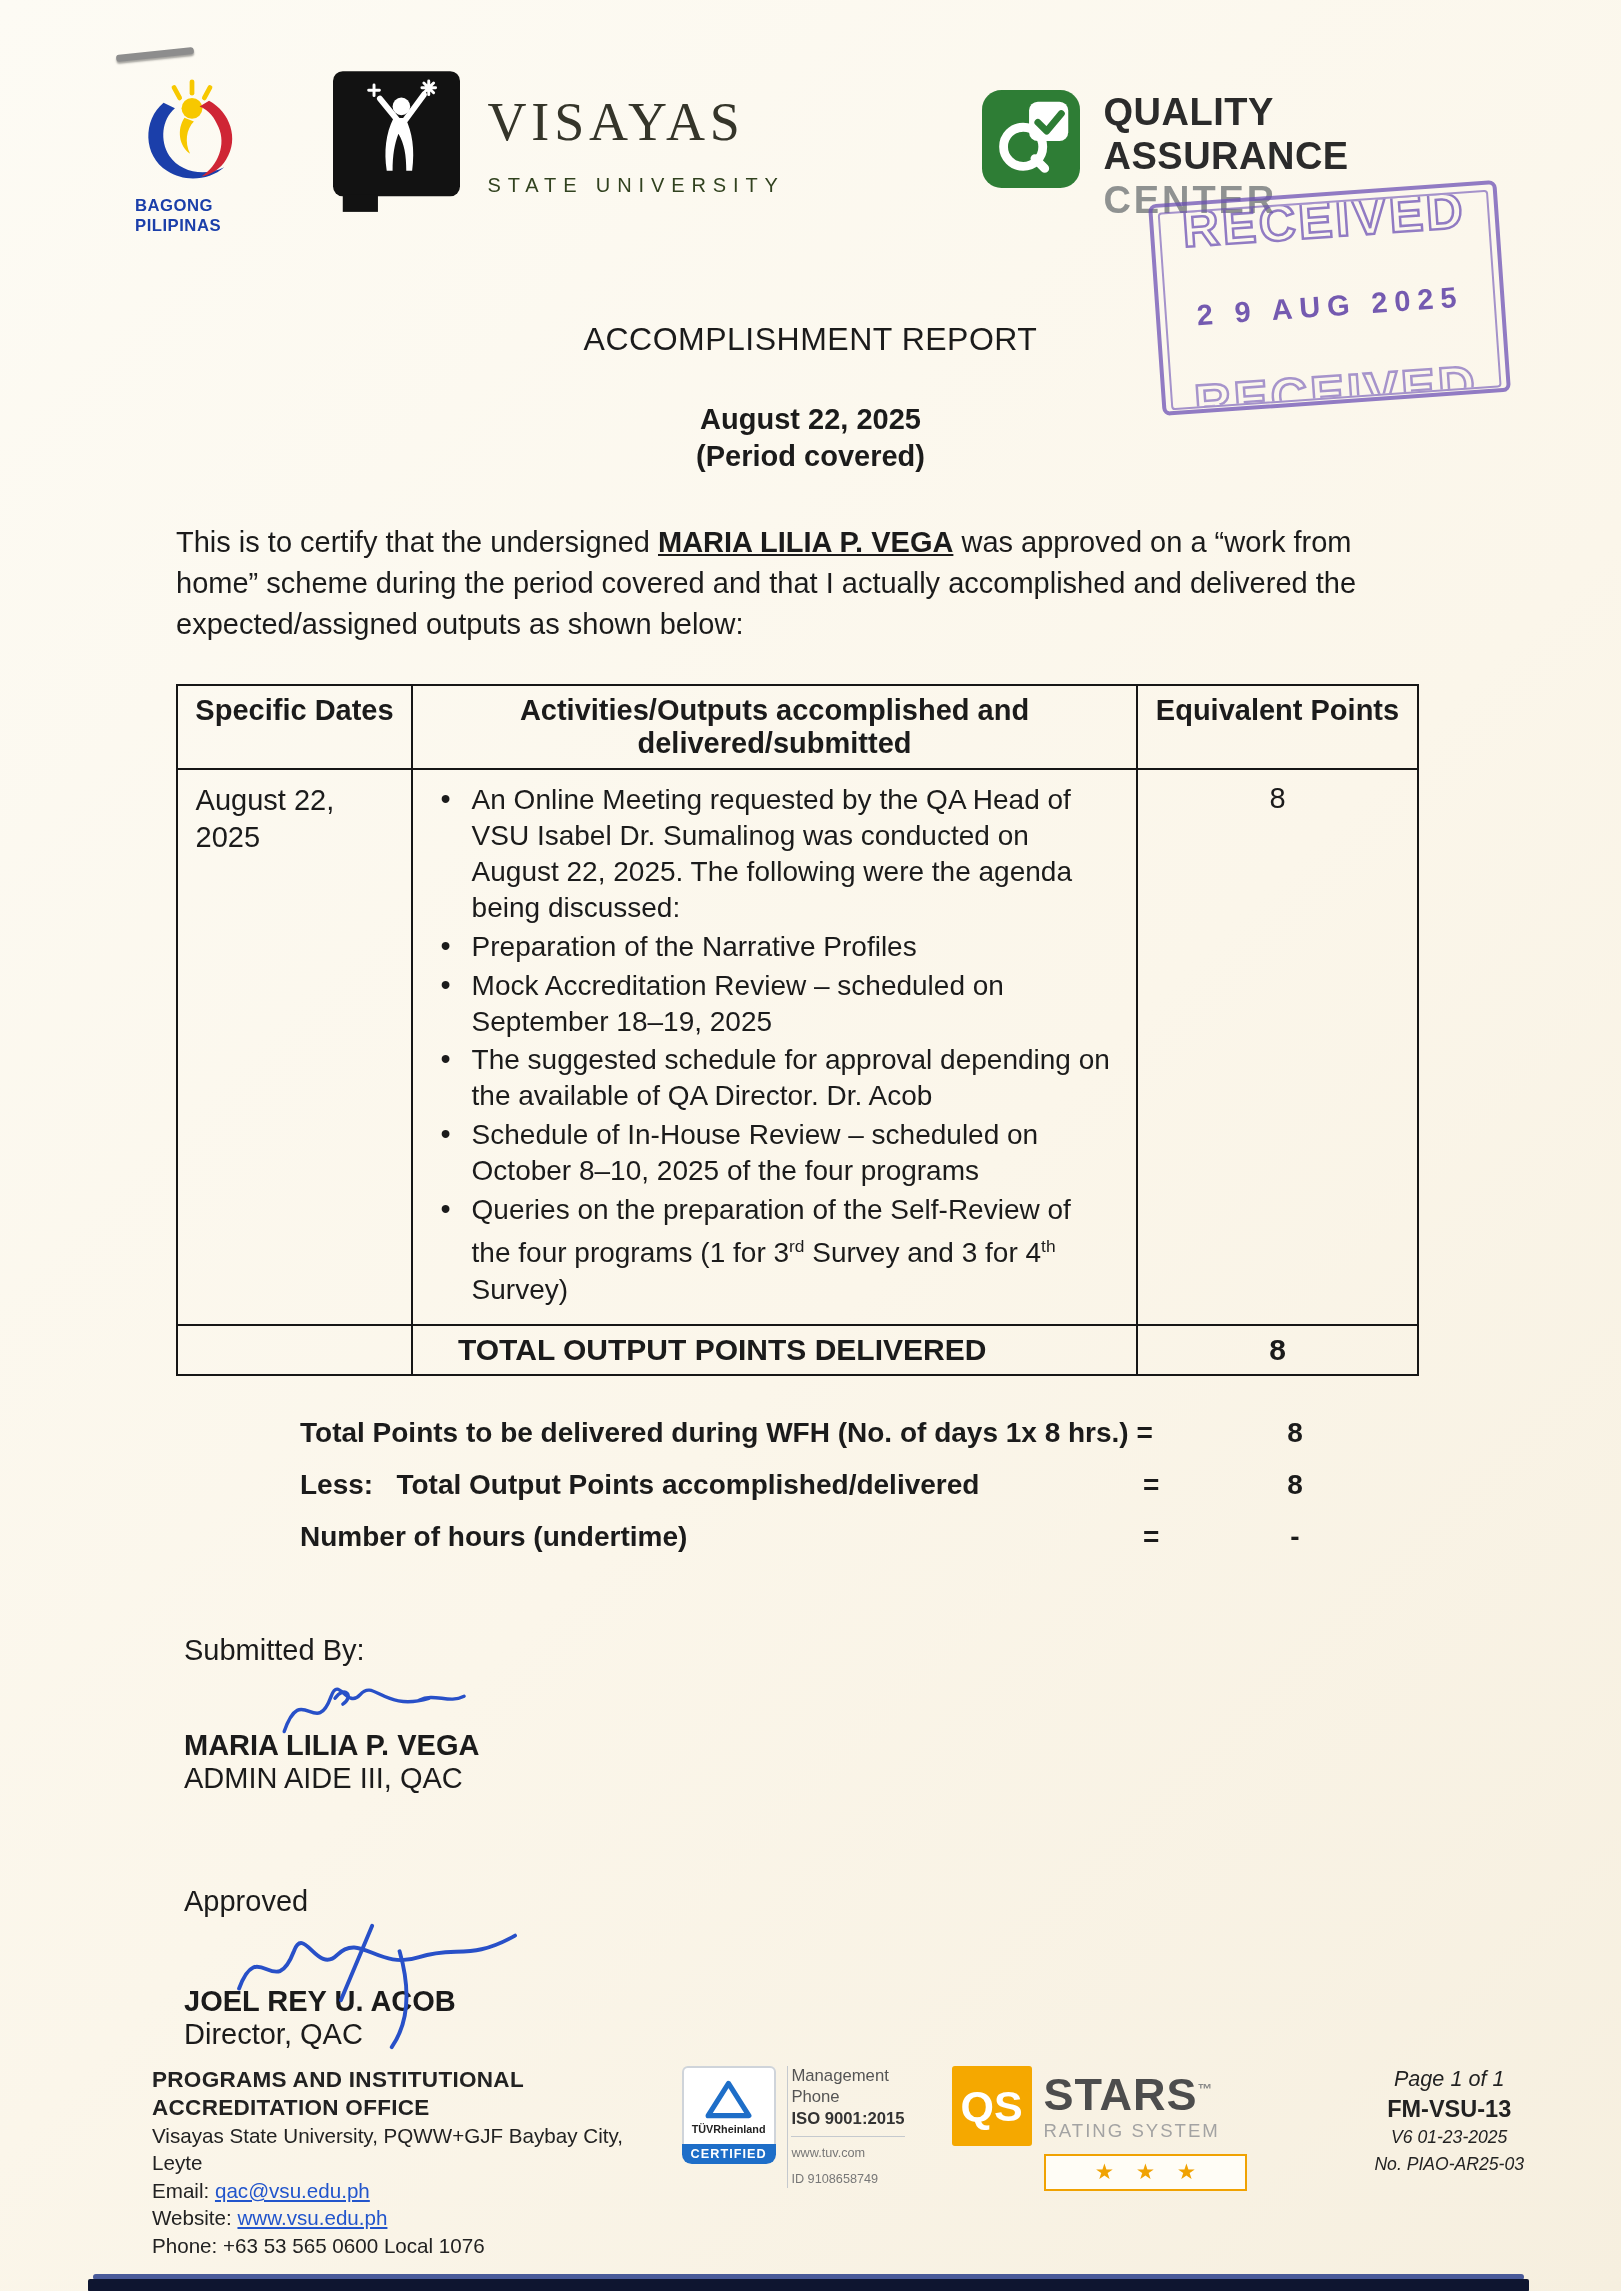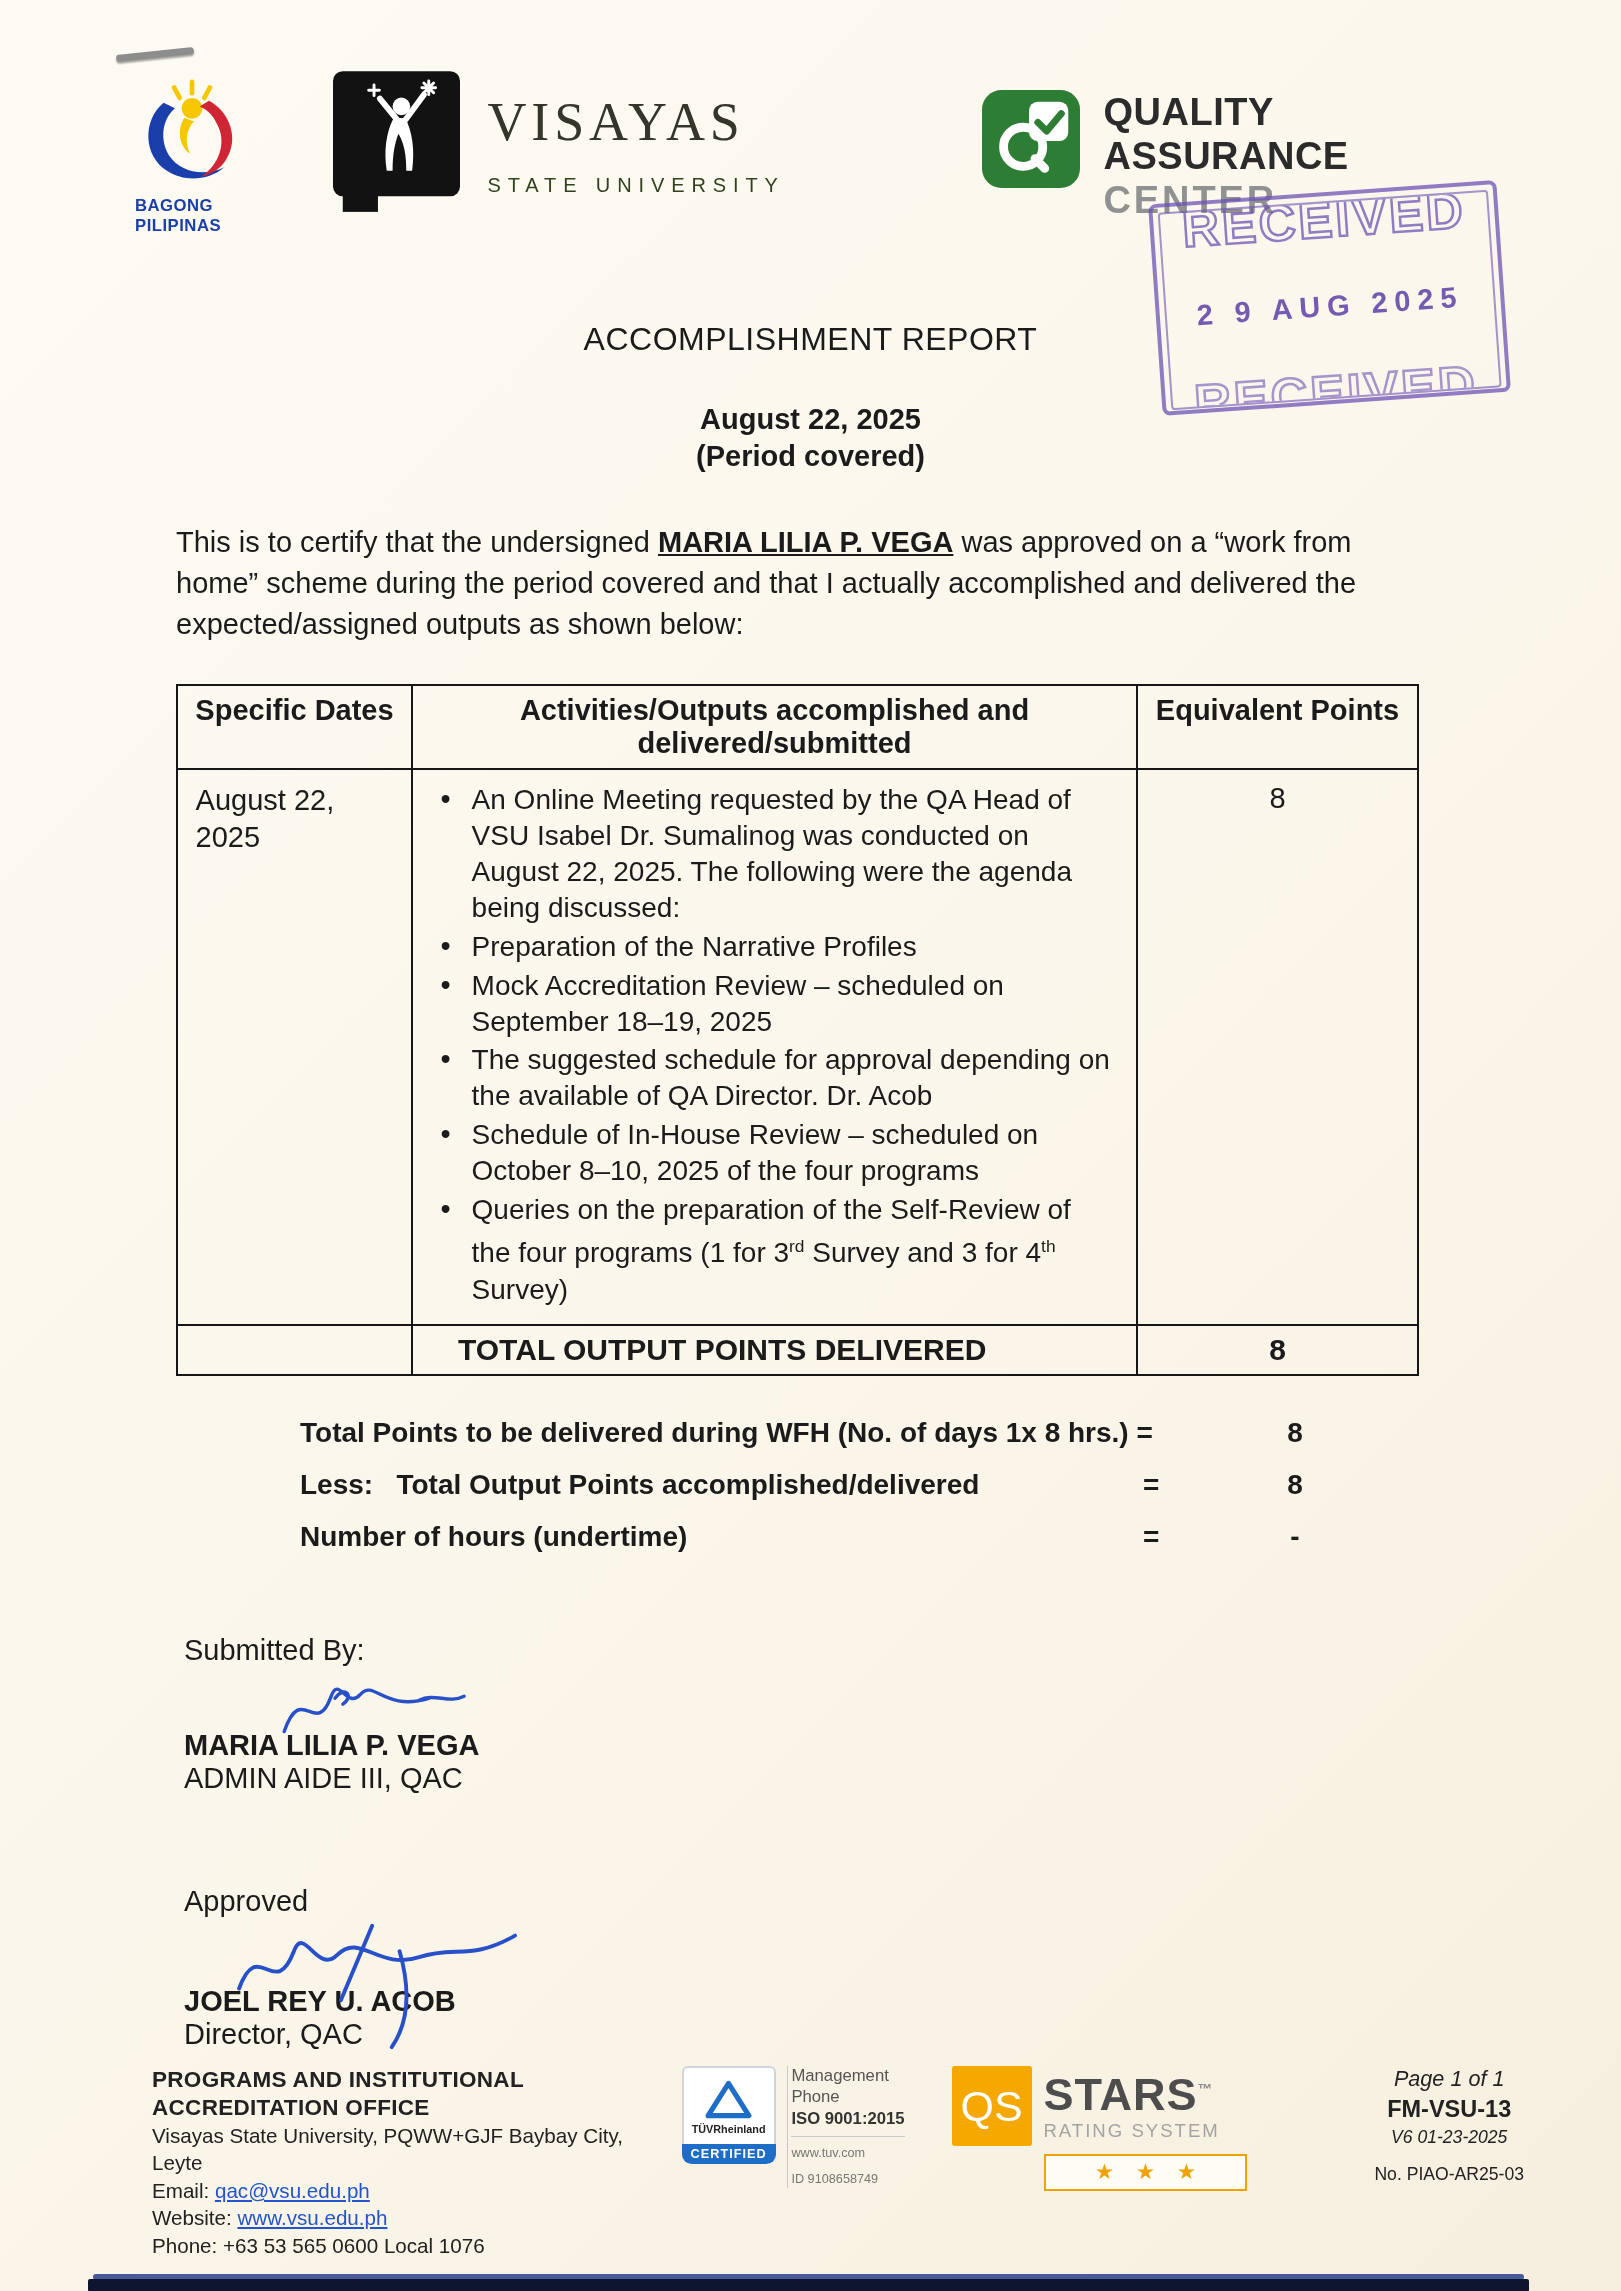--- a/index.html
+++ b/index.html
@@ -81,31 +81,31 @@
   .tuv{display:flex;margin-left:19.6px;}
   .tuv-box{width:94px;text-align:center;}
   .tuv-sq{width:90px;height:76px;background:#fff;border:2px solid #cfd4da;border-bottom:none;border-radius:5.9px 5.9px 0 0;display:flex;flex-direction:column;align-items:center;justify-content:center;}
   .tuv-brand{font-size:10.8px;font-weight:bold;color:#222;margin-top:2px;}
   .tuv-ribbon{width:94px;background:#1e6ec8;color:#fff;font-size:12.7px;font-weight:bold;letter-spacing:1px;padding:2.9px 0;border-radius:0 0 9.8px 9.8px;}
   .tuv-text{margin-left:11.8px;padding-left:3px;border-left:1px solid #c5c9ce;font-size:16.7px;color:#555;line-height:20.6px;display:flex;flex-direction:column;}
   .tuv-iso{color:#333;font-weight:bold;margin-top:2px;padding-bottom:5.9px;border-bottom:1px solid #c5c9ce;}
   .tuv-small{margin-top:9.8px;font-size:12.7px;color:#777;line-height:15.7px;}
   .qs{margin-left:47px;}
   .qs-top{display:flex;align-items:flex-start;}
-  .qs-mark{width:80px;height:80px;background:#f5a800;color:#fff;font-size:43px;font-weight:normal;display:flex;align-items:center;justify-content:center;border-radius:2.9px;}
+  .qs-mark{width:80px;height:80px;background:#f5a800;color:#fff;font-size:43px;font-weight:bold;display:flex;align-items:center;justify-content:center;border-radius:2.9px;}
   .qs-right{margin-left:11.8px;}
   .qs-name{font-size:45px;font-weight:bold;color:#4d4d4d;line-height:47px;letter-spacing:1px;}
   .qs-name sup{font-size:14.7px;color:#888;}
   .qs-sub{font-size:18.6px;color:#a3a3a3;letter-spacing:2px;margin-top:2px;}
   .qs-stars{margin-top:7.8px;width:192px;border:2px solid #f0a202;background:#fffdf6;text-align:center;color:#f0a202;font-size:21.6px;letter-spacing:7.8px;padding:2.9px 0 3.9px 7.8px;margin-left:92px;}
   .pageinfo{margin-left:auto;text-align:center;color:#222;}
   .pi-page{font-size:21.6px;font-style:italic;}
   .pi-form{font-size:23.5px;font-weight:bold;margin-top:3.9px;}
   .pi-version{font-size:17.6px;font-style:italic;margin-top:3.9px;}
-  .pi-number{font-size:17.6px;margin-top:16px;}
+  .pi-number{font-size:17.6px;font-style:italic;margin-top:6px;}
 </style>
 </head>
 <body>
 
 <div class="page">
 
   <div class="staple"></div>
 
   <div class="header">
 

